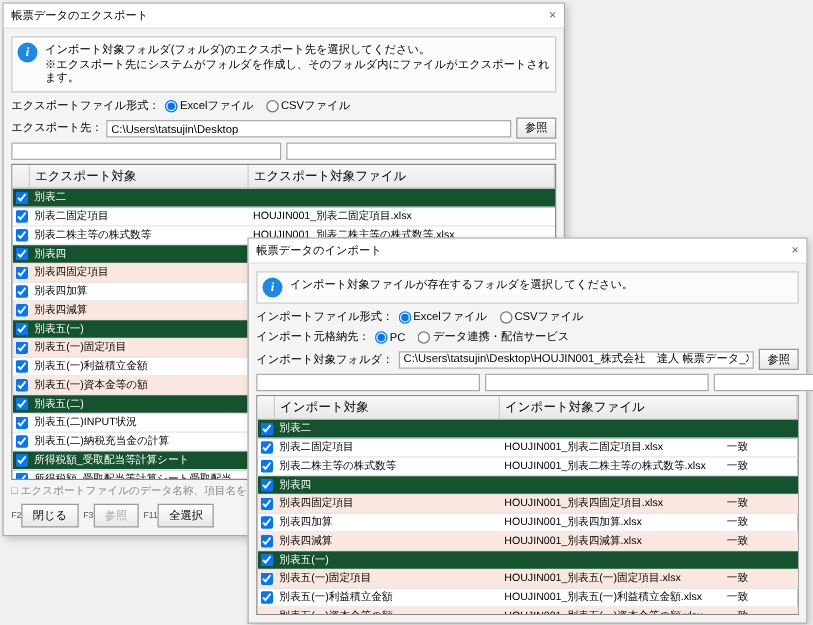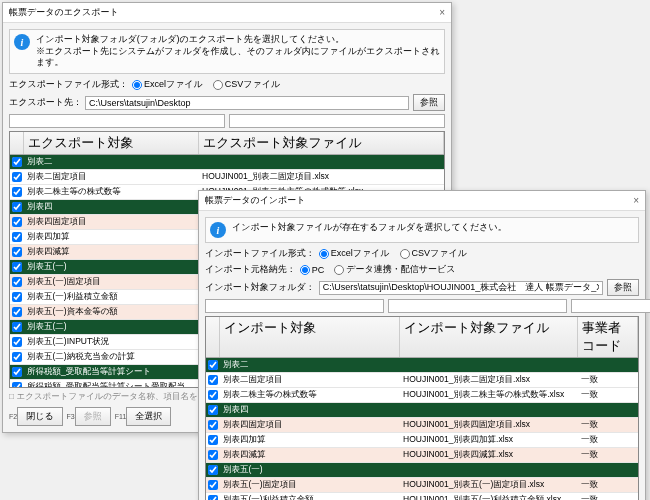--- a/index.html
+++ b/index.html
@@ -14,21 +14,21 @@
 .field-row { display: flex; align-items: center; gap: 4px; margin: 3px 0; }
 .field-label { white-space: nowrap; }
 .field-radio { display: flex; gap: 10px; align-items: center; }
 .field-radio label { display: flex; align-items: center; gap: 2px; }
 input[type="radio"], input[type="checkbox"] { width: 10px; height: 10px; }
 .path-input { flex: 1; border: 1px solid #aaa; background: #fff; padding: 1px 3px; font-size: 9px; height: 14px; }
 .btn-small { border: 1px solid #999; background: linear-gradient(#fdfdfd,#e8e8e8); padding: 1px 6px; font-size: 9px; cursor: pointer; }
 .filter-row { display: flex; gap: 4px; margin: 3px 0; }
 .filter-input { flex: 1; border: 1px solid #aaa; background: #fff; height: 14px; }
 .grid-wrap { border: 1px solid #888; background: #fff; }
-.grid-head { display: flex; background: linear-gradient(#f8f8f8,#e8e8e8); border-bottom: 1px solid #aaa; font-size: 13px; }
+.grid-head { display: flex; background: linear-gradient(#f8f8f8,#e8e8e8); border-bottom: 1px solid #aaa; font-size: 10px; }
 .grid-head > div { padding: 2px 4px; border-right: 1px solid #ccc; }
 .grid-body { overflow-y: auto; }
 .grid-row { display: flex; border-bottom: 1px solid #e5e5e5; font-size: 8.5px; align-items: center; }
 .grid-row > div { padding: 1px 3px; overflow: hidden; white-space: nowrap; text-overflow: ellipsis; }
 .grid-row.sel { background: #14532d; color: #fff; }
 .grid-row.alt { background: #fae8e0; }
 .chk { width: 14px; flex-shrink: 0; display: flex; align-items: center; justify-content: center; }
 .footer { display: flex; justify-content: space-between; align-items: center; padding: 4px 0 0 0; gap: 4px; }
 .footer-left { display: flex; gap: 4px; align-items: flex-end; }
 .fn-btn { display: flex; flex-direction: row; align-items: center; }
@@ -265,21 +265,20 @@
     <div class="filter-row">
       <input class="filter-input" style="">
       <input class="filter-input" style="">
       <input class="filter-input" style="flex: 0 0 60px;">
     </div>
     <div class="grid-wrap">
       <div class="grid-head">
         <div class="chk"></div>
         <div class="import-col1">インポート対象</div>
         <div class="import-col2">インポート対象ファイル</div>
-        <div class="import-col3">事業者コード</div>
       </div>
       <div class="grid-body" id="import-body" style="height:155px">
           <div class="grid-row sel">
             <div class="chk">
               <input type="checkbox" checked="" style="">
             </div>
             <div class="import-col1">別表二</div>
             <div class="import-col2"></div>
             <div class="import-col3"></div>
           </div>

